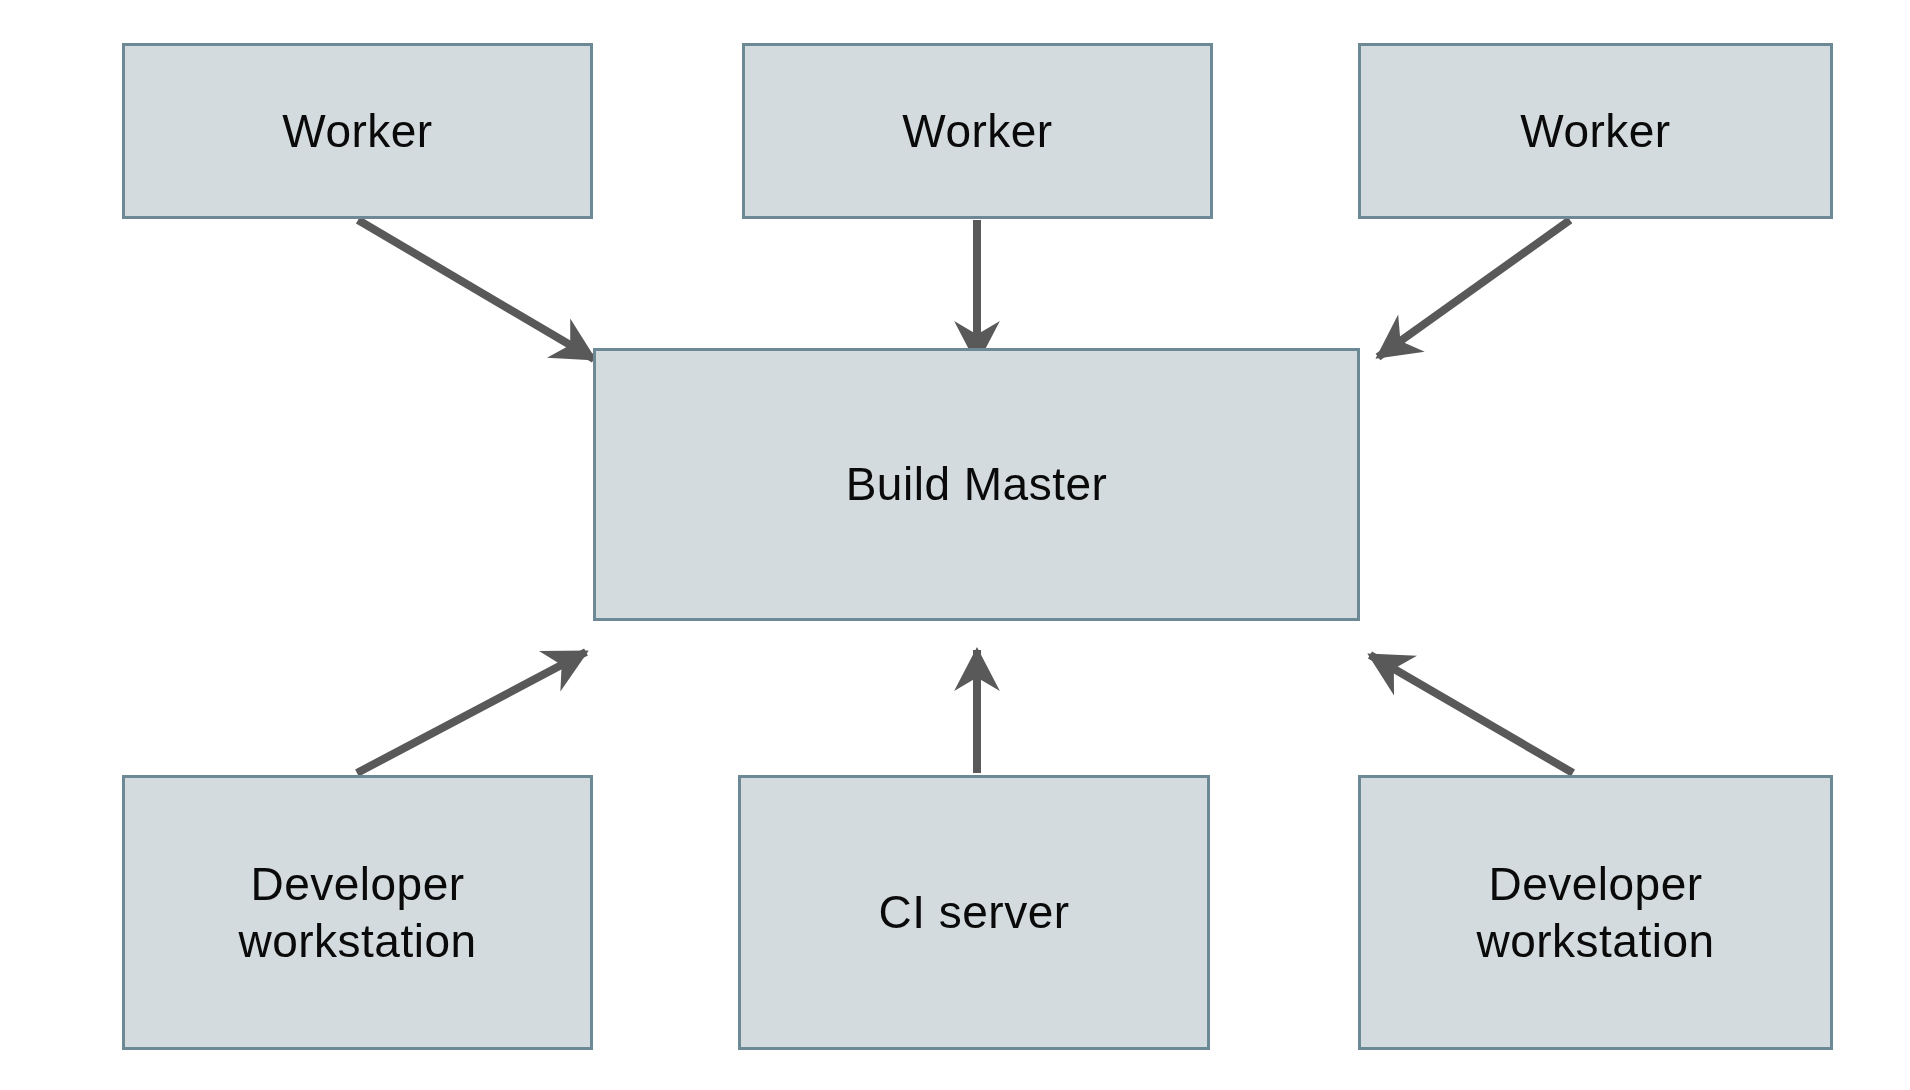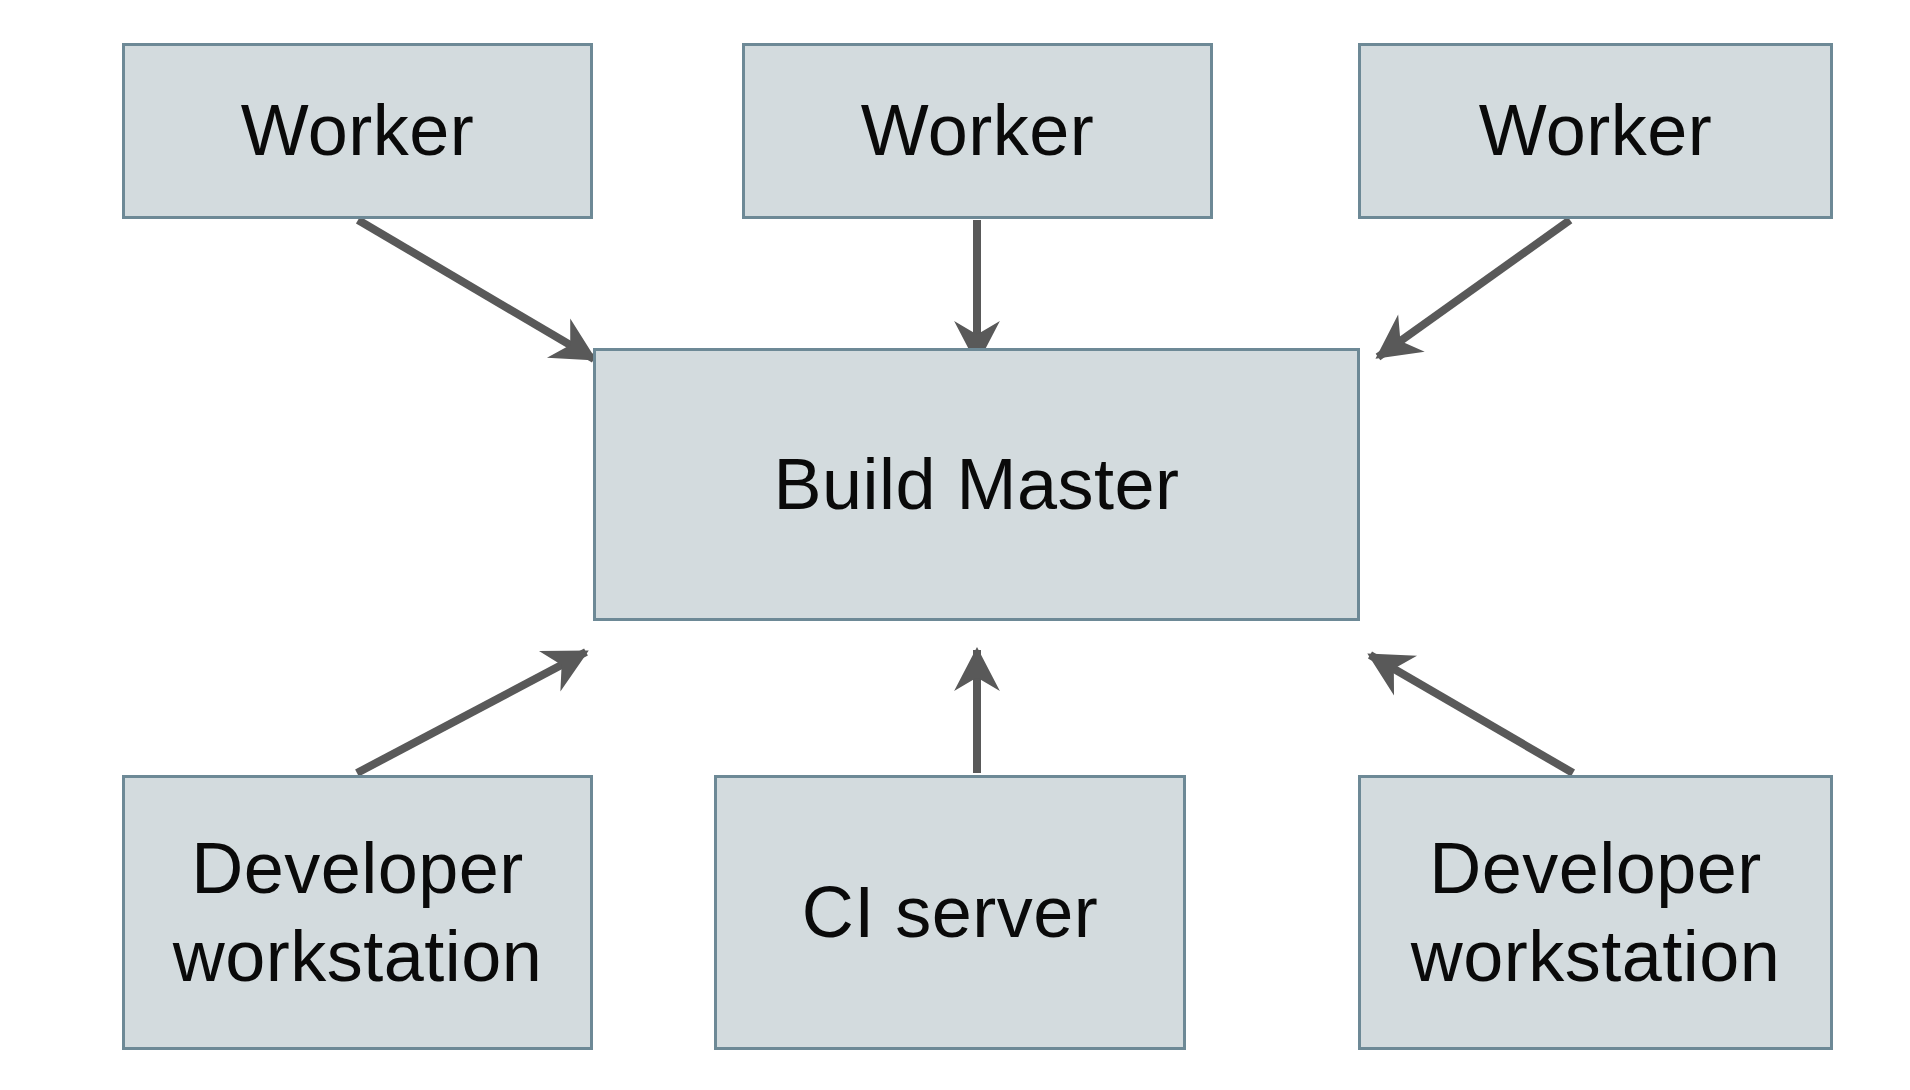--- a/index.html
+++ b/index.html
@@ -26,32 +26,32 @@
   .node{
     position:absolute;
     box-sizing:border-box;
     background:var(--node-fill);
     border:3px solid var(--node-border);
     display:flex;align-items:center;justify-content:center;
     text-align:center;
   }
   .node .label{
     color:var(--label-text);
-    font-size:72px;
+    font-size:46px;
     line-height:1.22;
     letter-spacing:0.5px;
     padding:0 8px;
   }
   
   .n-worker-1{left:122px;top:43px;width:471px;height:176px;}
   .n-worker-2{left:742px;top:43px;width:471px;height:176px;}
   .n-worker-3{left:1358px;top:43px;width:475px;height:176px;}
   .n-build-master{left:593px;top:348px;width:767px;height:273px;}
   .n-dev-ws-left{left:122px;top:775px;width:471px;height:275px;}
-  .n-ci-server{left:714px;top:775px;width:472px;height:275px;align-items:center;}
+  .n-ci-server{left:738px;top:775px;width:472px;height:275px;align-items:center;}
   .n-dev-ws-right{left:1358px;top:775px;width:475px;height:275px;}
 </style>
 </head>
 <body>
 
 <div class="stage">
 
   <svg class="edges" viewBox="0 0 1910 1090" xmlns="http://www.w3.org/2000/svg" aria-hidden="true">
     <defs>
       <marker id="ah" viewBox="0 0 10 10" refX="8.6" refY="5" markerWidth="6.5" markerHeight="6.5" orient="auto-start-reverse">

